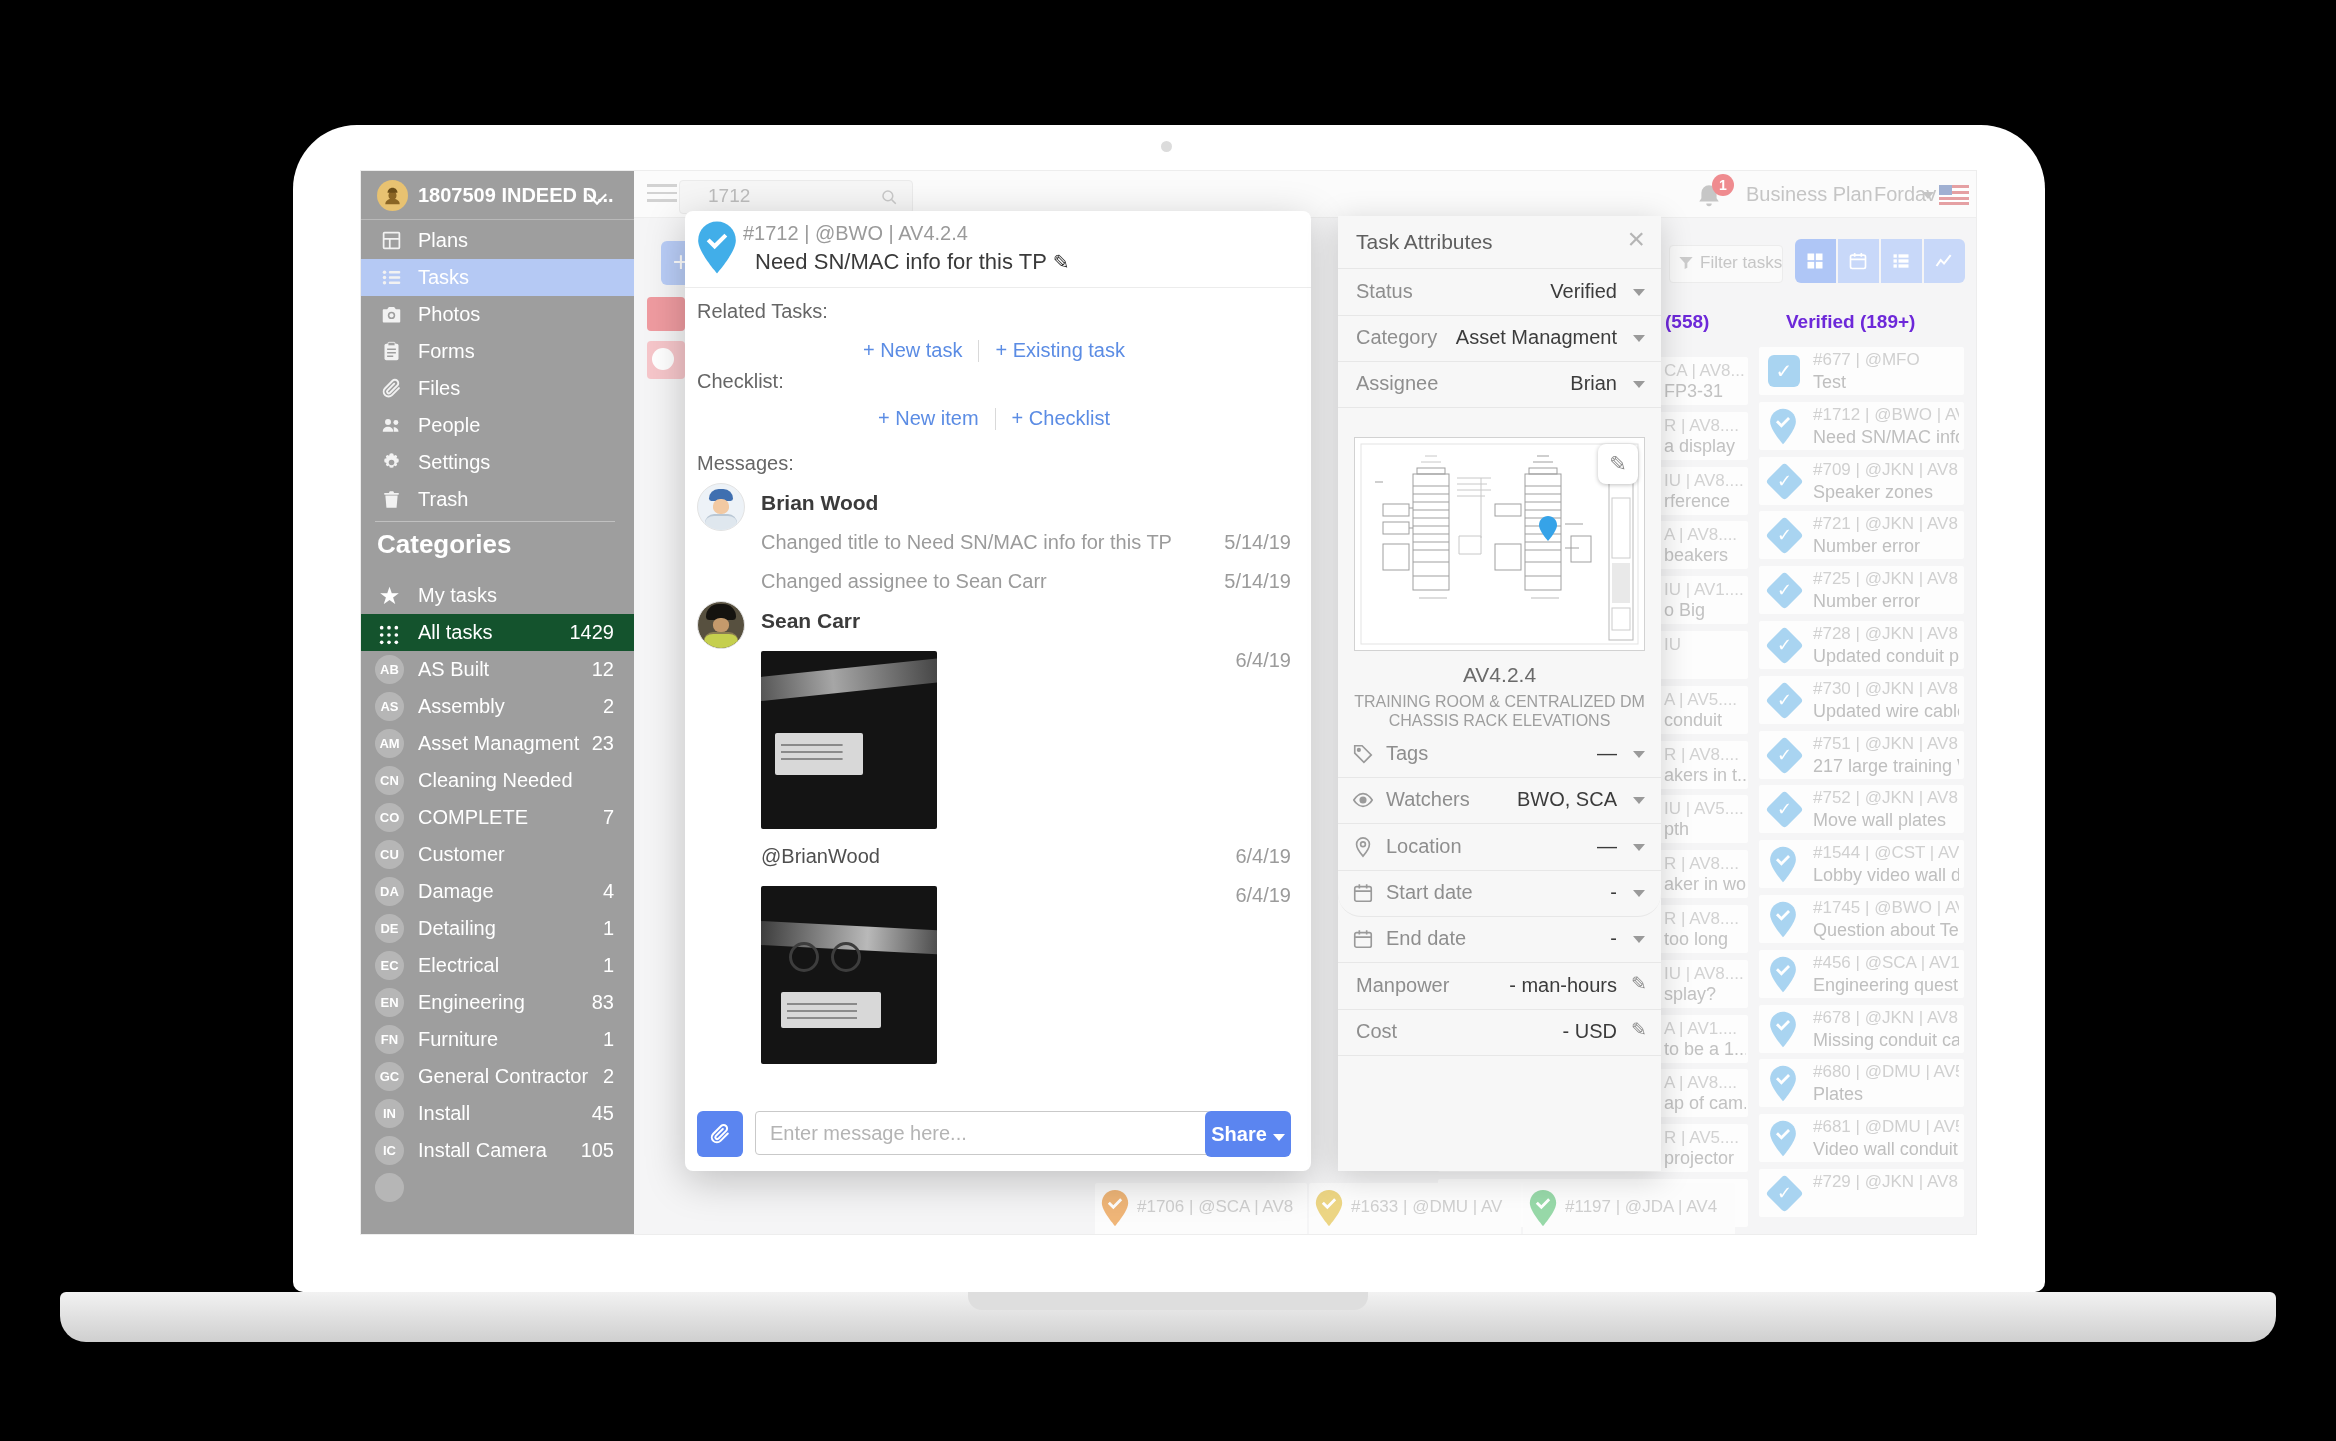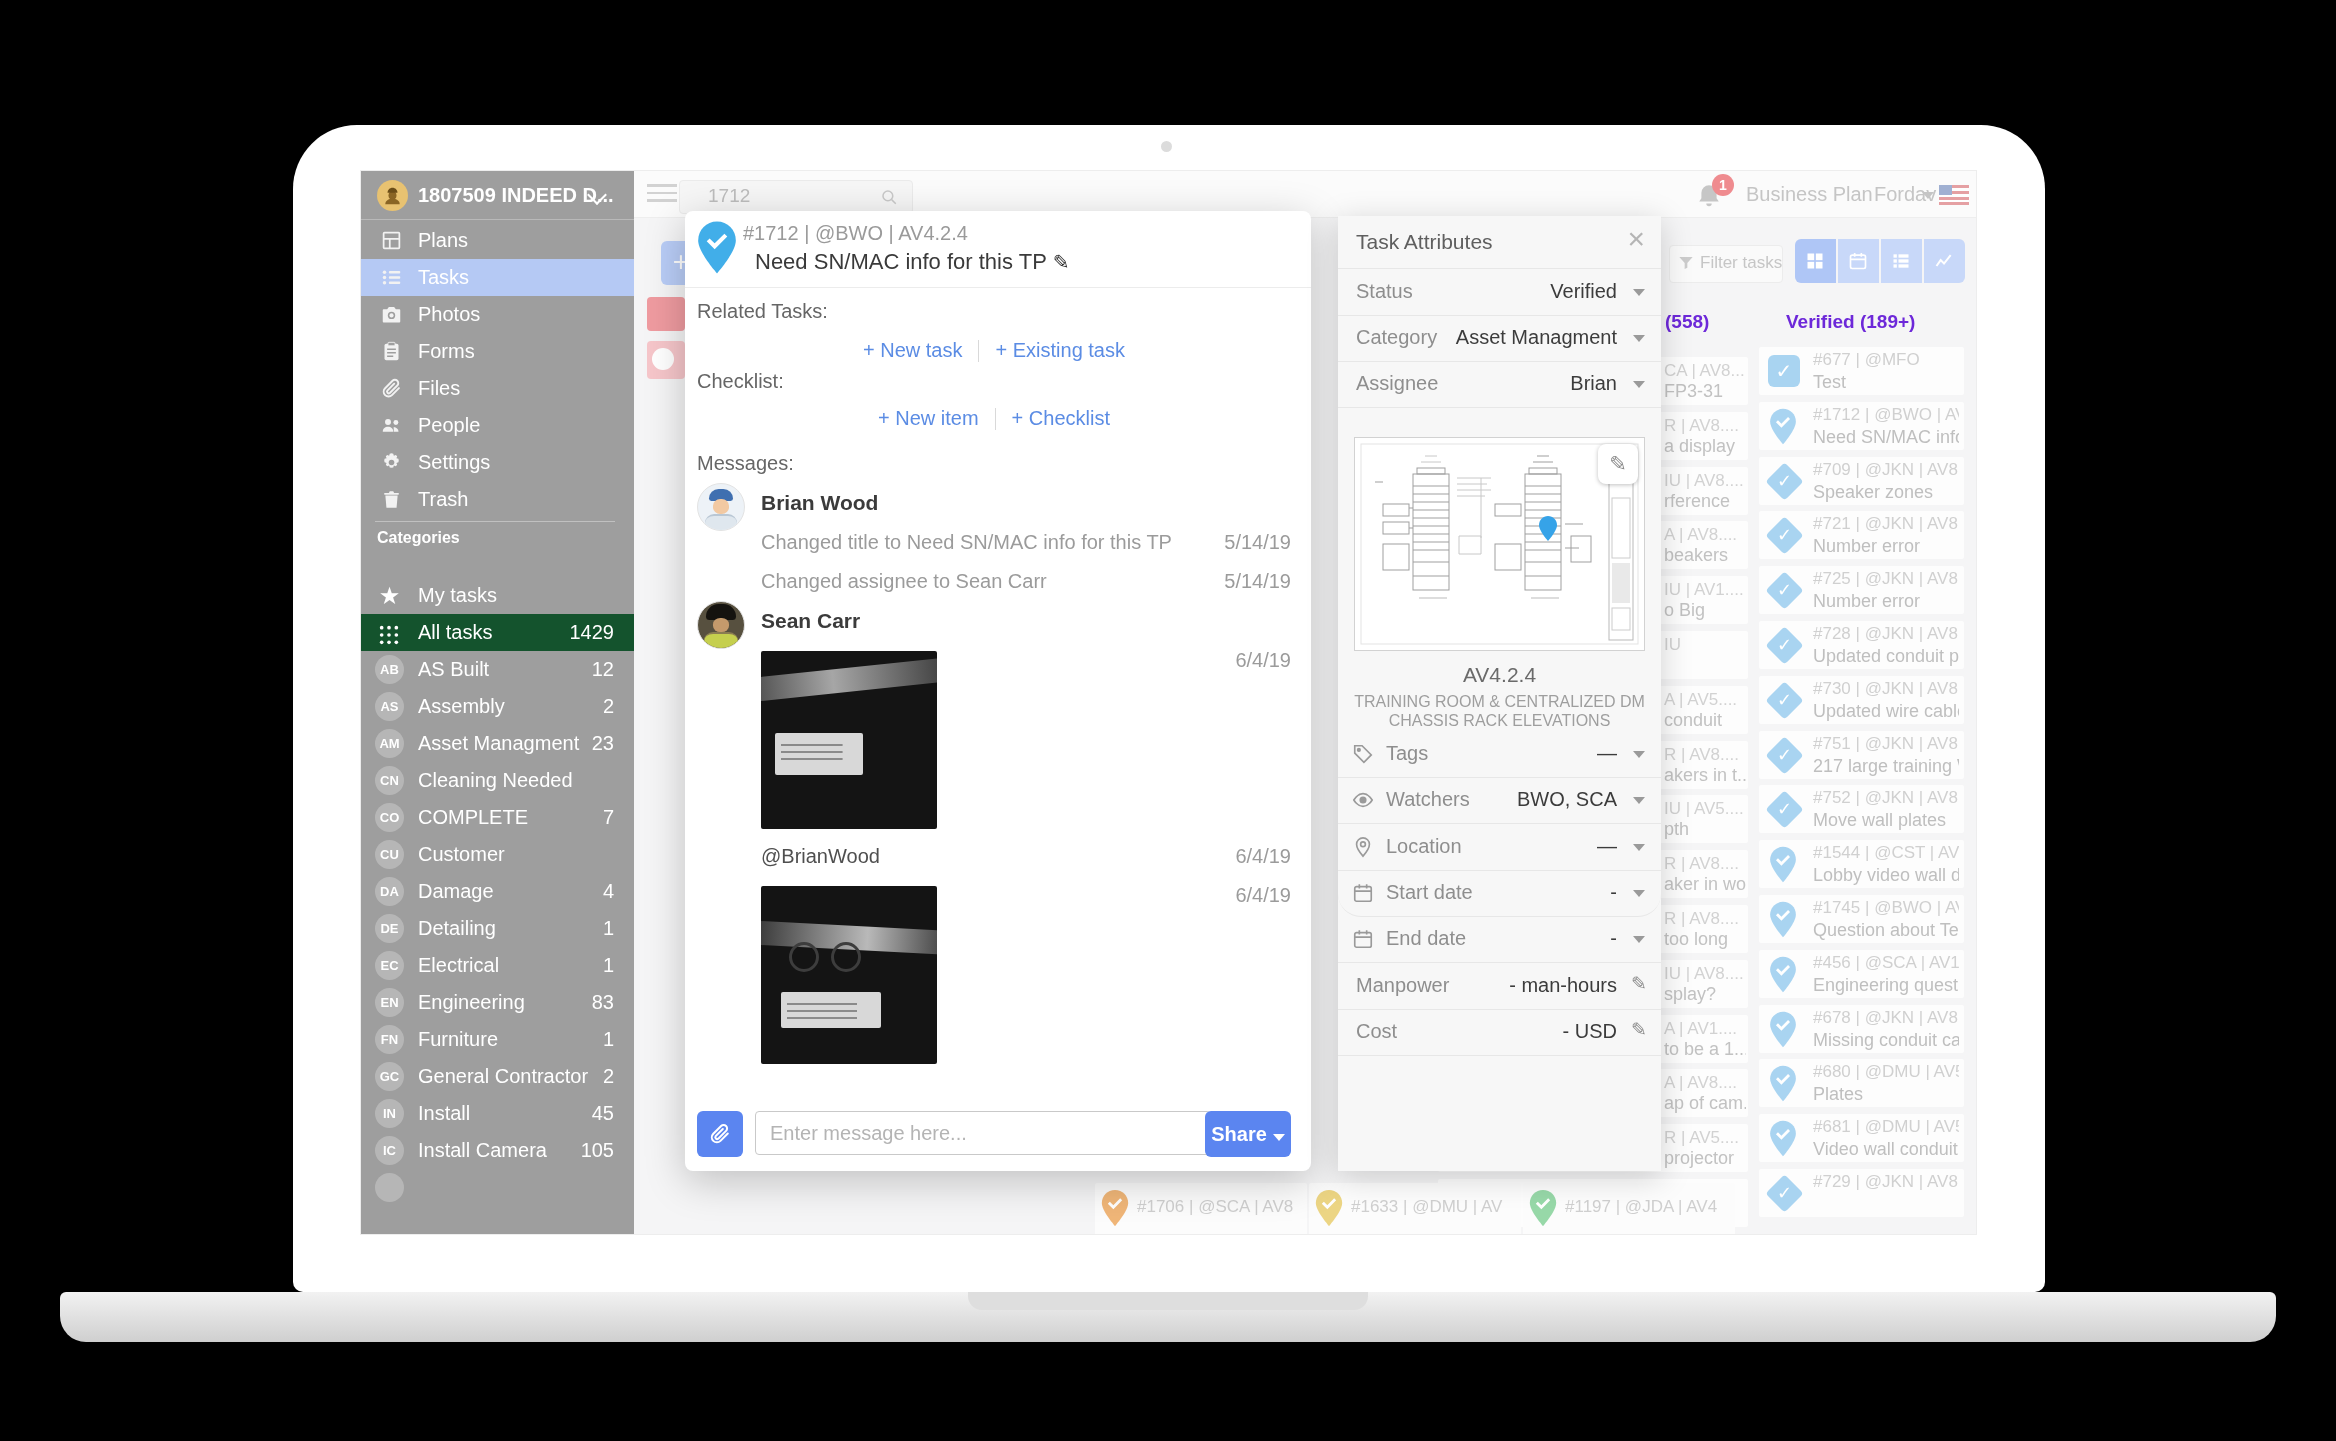--- a/index.html
+++ b/index.html
@@ -21,21 +21,21 @@
   .sb-logo{position:absolute;left:16px;top:9px;width:31px;height:31px;border-radius:50%;background:#e8c271;overflow:hidden;}
   .sb-logo svg{width:23px;height:23px;margin:4px;}
   .sb-title{position:absolute;left:57px;top:13px;font-size:20px;font-weight:bold;white-space:nowrap;}
   .sb-chev{position:absolute;right:30px;top:17px;width:12px;height:12px;border-right:2.5px solid #fff;border-bottom:2.5px solid #fff;transform:rotate(45deg);}
   .nav-item{position:absolute;left:0;width:100%;height:37px;line-height:37px;cursor:pointer;}
   .nav-item.selected{background:#b5c9f4;}
   .nav-icon{position:absolute;left:20px;top:8px;width:21px;height:21px;color:#f2f2f2;}
   .nav-icon svg{width:21px;height:21px;display:block;}
   .nav-label{position:absolute;left:57px;font-size:20px;}
   .sb-divider{position:absolute;left:14px;width:240px;height:1px;background:rgba(255,255,255,.35);}
-  .cat-header{position:absolute;left:16px;font-size:16px;font-weight:bold;}
+  .cat-header{position:absolute;left:16px;font-size:26px;font-weight:bold;}
   .cat-item{position:absolute;left:0;width:100%;height:37px;line-height:37px;cursor:pointer;}
   .cat-item.selected{background:#14532d;}
   .cat-badge{position:absolute;left:14px;top:4px;width:29px;height:29px;border-radius:50%;
     background:rgba(255,255,255,.25);font-size:13px;font-weight:bold;text-align:center;line-height:29px;}
   .cat-star{position:absolute;left:14px;top:0;width:29px;font-size:24px;text-align:center;}
   .cat-grid{position:absolute;left:17px;top:8px;width:22px;height:22px;}
   .cat-grid svg{width:22px;height:22px;}
   .cat-label{position:absolute;left:57px;font-size:20px;white-space:nowrap;}
   .cat-count{position:absolute;right:20px;font-size:20px;}
   

